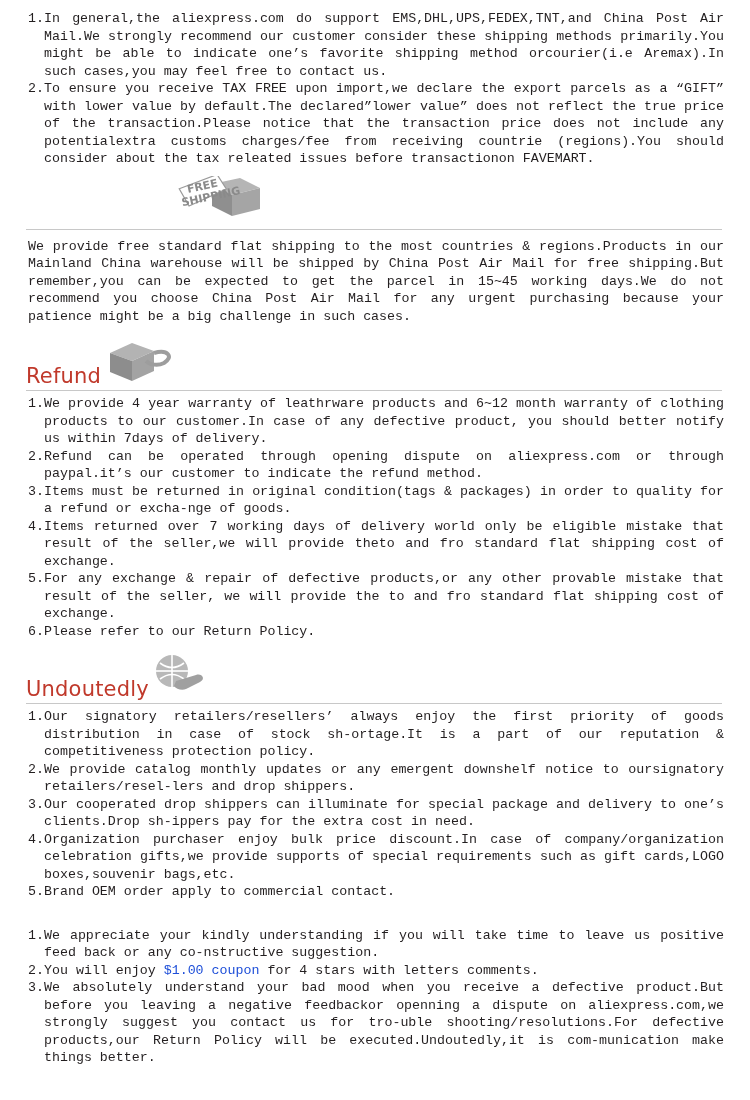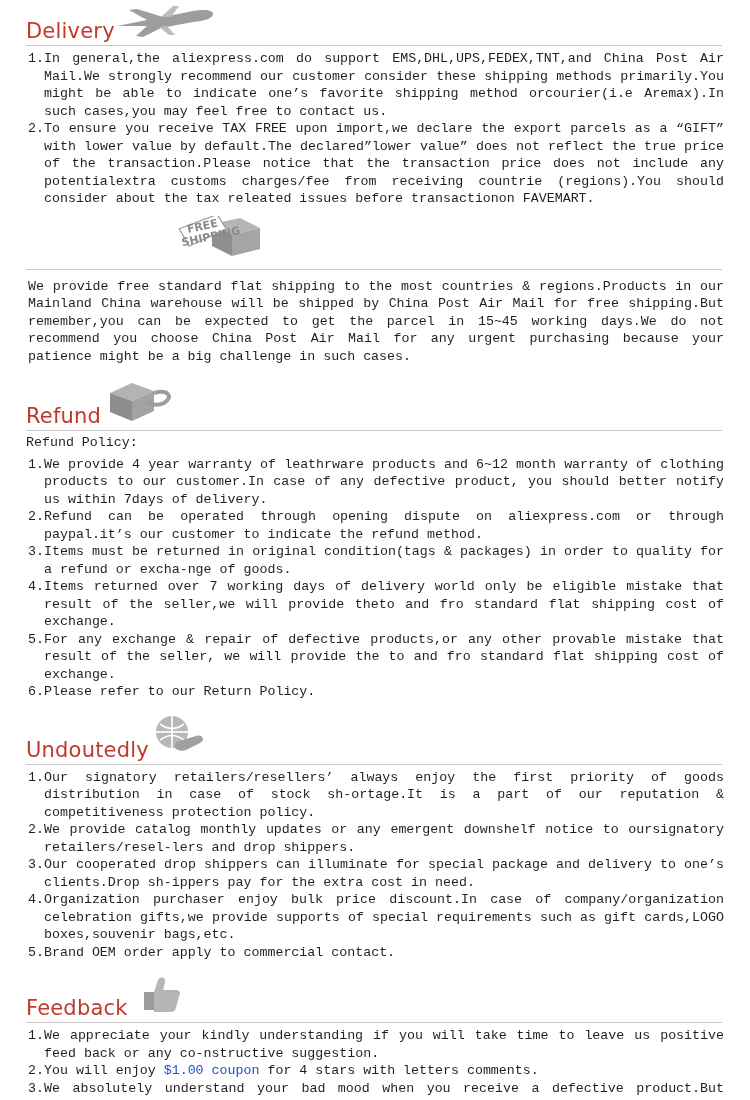--- a/index.html
+++ b/index.html
@@ -98,33 +98,20 @@
   #sec-returns { padding-top: 26px; }
   #sec-cooperation { padding-top: 24px; }
   #sec-feedback { padding-top: 22px; }
 </style>
 </head>
 <body>
 
 <div class="page">
 
   <div class="section" id="sec-delivery">
-    <div class="sec-head">
-      <div class="sec-title">Delivery</div>
-      <div class="icon-wrap" style="left:95px; bottom:4px;">
-        <svg width="110" height="42" viewBox="0 0 110 42">
-          <g fill="#9d9d9d">
-            <path d="M8 30 L38 24 L20 14 L28 13 L54 21 L84 15 C96 13 104 14 104 18 C104 22 96 25 84 26 L52 32 L34 41 L27 40 L38 30 Z"></path>
-            <path d="M52 21 L64 10 L70 10 L62 21 Z" fill="#bdbdbd"></path>
-            <path d="M50 31 L60 39 L66 39 L58 30 Z" fill="#bdbdbd"></path>
-          </g>
-        </svg>
-      </div>
-      <div class="rule"></div>
-    </div>
     <div class="sec-body body-text">
       <ol class="list just">
         <li>In general,the aliexpress.com do support EMS,DHL,UPS,FEDEX,TNT,and China Post Air Mail.We strongly recommend our customer consider these shipping methods primarily.You might be able to indicate one’s favorite shipping method orcourier(i.e Aremax).In such cases,you may feel free to contact us.</li>
         <li>To ensure you receive TAX FREE upon import,we declare the export parcels as a “GIFT” with lower value by default.The declared”lower value” does not reflect the true price of the transaction.Please notice that the transaction price does not include any potentialextra customs charges/fee from receiving countrie (regions).You should consider about the tax releated issues before transactionon FAVEMART.</li>
       </ol>
     </div>
   </div>
 
   <div class="section" id="sec-freeshipping">
     <div class="sec-head">
@@ -156,21 +143,20 @@
             <path d="M8 14 L30 4 L52 12 L30 22 Z" fill="#b3b3b3"></path>
             <path d="M8 14 L30 22 L30 42 L8 33 Z" fill="#8d8d8d"></path>
             <path d="M30 22 L52 12 L52 32 L30 42 Z" fill="#a3a3a3"></path>
             <path d="M52 14 C66 10 72 18 62 24 C56 27 48 26 44 22" fill="none" stroke="#9d9d9d" stroke-width="4"></path>
           </g>
         </svg>
       </div>
       <div class="rule"></div>
     </div>
     <div class="sec-body body-text">
-      <div class="refund-label">Refund Policy:</div>
       <ol class="list just">
         <li>We provide 4 year warranty of leathrware products and 6~12 month warranty of clothing products to our customer.In case of any defective product, you should better notify us within 7days of delivery.</li>
         <li>Refund can be operated through opening dispute on aliexpress.com or through paypal.it’s our customer to indicate the refund method.</li>
         <li>Items must be returned in original condition(tags &amp; packages) in order to quality for a refund or excha-nge of goods.</li>
         <li>Items returned over 7 working days of delivery world only be eligible mistake that result of the seller,we will provide theto and fro standard flat shipping cost of exchange.</li>
         <li>For any exchange &amp; repair of defective products,or any other provable mistake that result of the seller, we will provide the to and fro standard flat shipping cost of exchange.</li>
         <li>Please refer to our Return Policy.</li>
       </ol>
     </div>
   </div>
@@ -195,30 +181,20 @@
         <li>Our signatory retailers/resellers’ always enjoy the first priority of goods distribution in case of stock sh-ortage.It is a part of our reputation &amp; competitiveness protection policy.</li>
         <li>We provide catalog monthly updates or any emergent downshelf notice to oursignatory retailers/resel-lers and drop shippers.</li>
         <li>Our cooperated drop shippers can illuminate for special package and delivery to one’s clients.Drop sh-ippers pay for the extra cost in need.</li>
         <li>Organization purchaser enjoy bulk price discount.In case of company/organization celebration gifts,we provide supports of special requirements such as gift cards,LOGO boxes,souvenir bags,etc.</li>
         <li>Brand OEM order apply to commercial contact.</li>
       </ol>
     </div>
   </div>
 
   <div class="section" id="sec-feedback">
-    <div class="sec-head">
-      <div class="sec-title">Feedback</div>
-      <div class="icon-wrap" style="left:118px; bottom:3px;">
-        <svg width="60" height="40" viewBox="0 0 60 40">
-          <path d="M12 16 L22 16 L22 34 L12 34 Z" fill="#9b9b9b"></path>
-          <path d="M22 16 L26 4 C28 0 34 1 33 6 L31 14 L44 14 C48 14 49 18 47 20 L44 32 C43 35 41 36 38 36 L22 36 Z" fill="#b5b5b5"></path>
-        </svg>
-      </div>
-      <div class="rule"></div>
-    </div>
     <div class="sec-body body-text">
       <ol class="list just">
         <li>We appreciate your kindly understanding if you will take time to leave us positive feed back or any co-nstructive suggestion.</li>
         <li><span>You will enjoy </span><span class="red">$1.00 coupon</span><span> for 4 stars with letters comments.</span></li>
         <li>We absolutely understand your bad mood when you receive a defective product.But before you leaving a negative feedbackor openning a dispute on aliexpress.com,we strongly suggest you contact us for tro-uble shooting/resolutions.For defective products,our Return Policy will be executed.Undoutedly,it is com-munication make things better.</li>
       </ol>
     </div>
   </div>
 
 </div>

